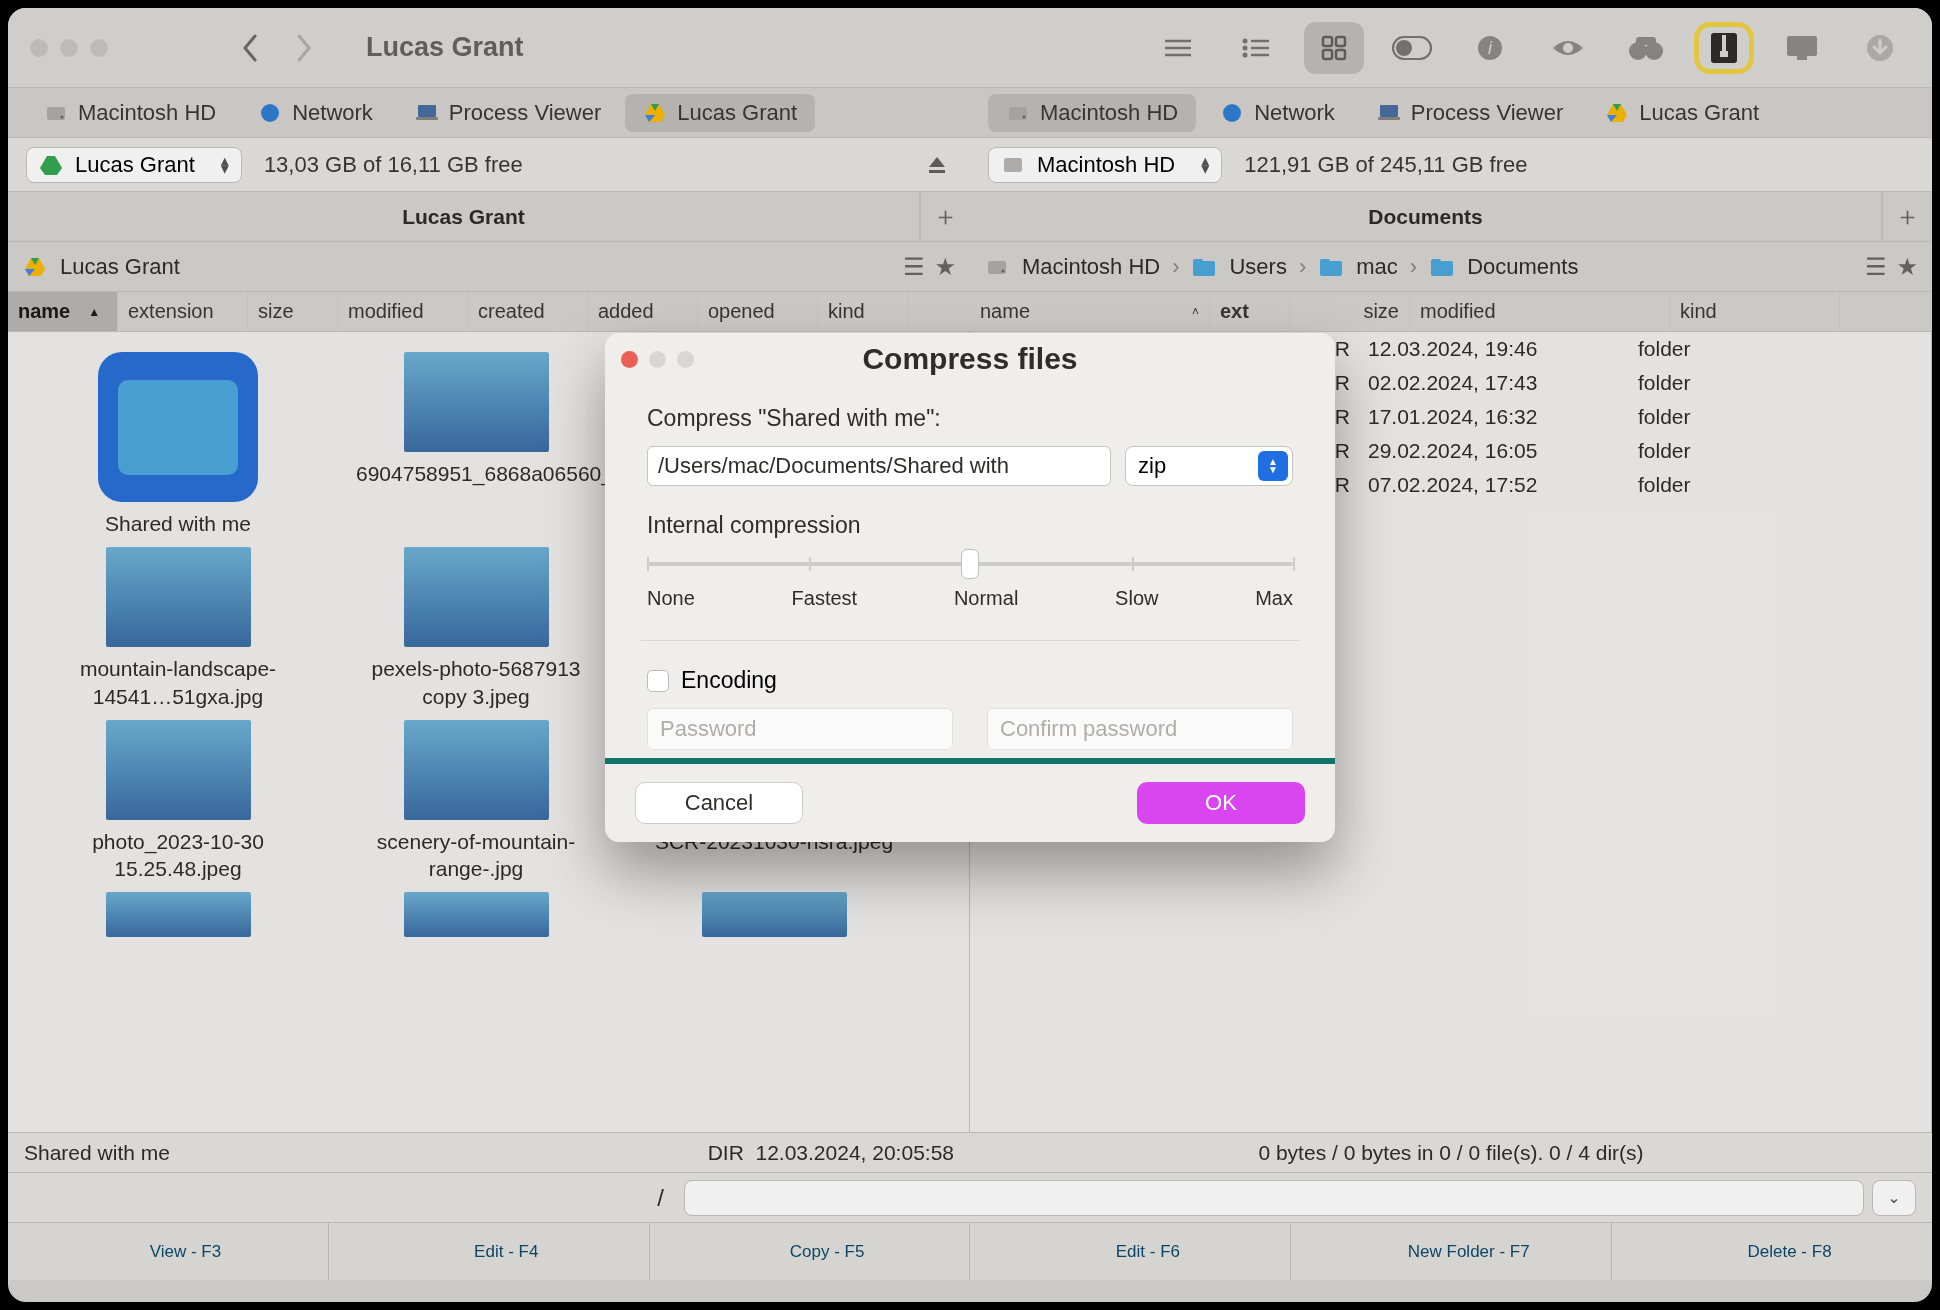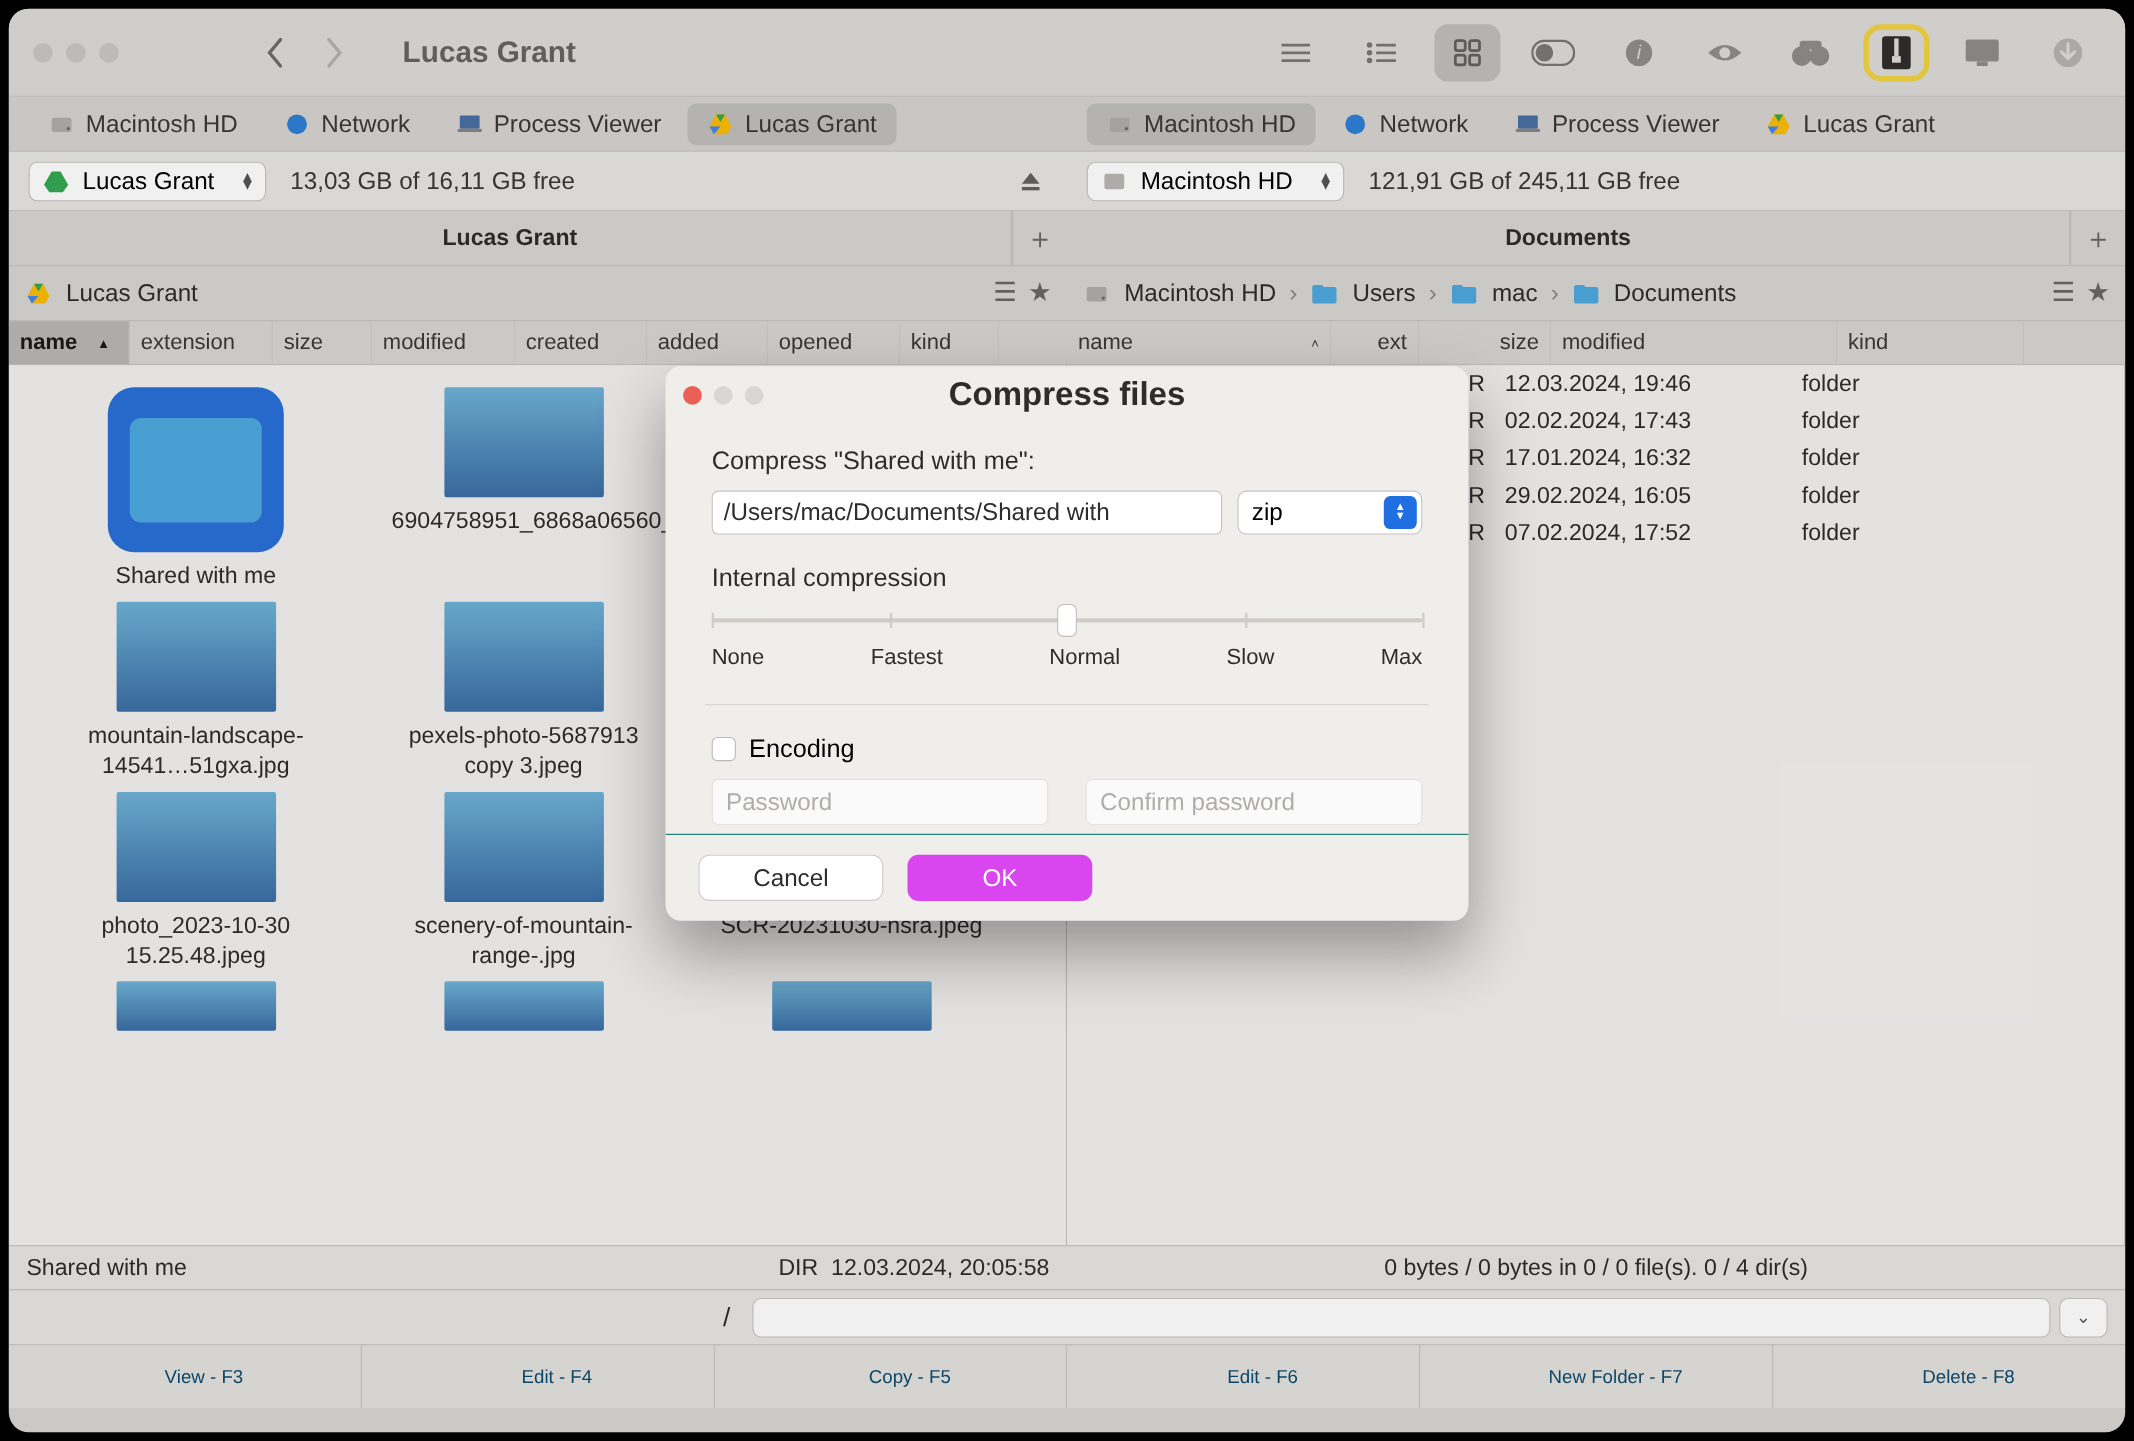--- a/index.html
+++ b/index.html
@@ -111,21 +111,21 @@
 .slider{ position:relative; height:20px; }
 .slider .track{ position:absolute; top:9px; left:0; right:0; height:4px; background:#cfccc8; border-radius:2px;}
 .slider .tick{ position:absolute; top:4px; width:2px; height:14px; background:#cfccc8;}
 .slider .knob{ position:absolute; top:-4px; width:18px; height:30px; background:#fff; border:1px solid #c0beba; border-radius:6px; transform:translateX(-50%);}
 .slider-labels{ display:flex; justify-content:space-between; font-size:20px; color:#2e2d2c; margin-top:14px;}
 .divider{ height:1px; background:#d8d5d2; margin:30px -6px 26px;}
 .checkbox-row{ display:flex; align-items:center; gap:12px; margin-bottom:14px;}
 .cb{ width:22px; height:22px; border:1.5px solid #bdbbb7; border-radius:5px; background:#fff;}
 .pw-row{ display:flex; gap:34px;}
 .pw-input{ flex:1; height:42px; background:#fff; border:1px solid #e0ddda; border-radius:6px; padding:0 12px; font-size:22px; color:#9a9895; display:flex; align-items:center; opacity:0.75;}
-.modal-foot{ border-top:1px solid #0f766e; padding:18px 30px; display:flex; justify-content:flex-start; gap:22px;}
+.modal-foot{ border-top:6px solid #0f766e; padding:18px 30px; display:flex; justify-content:space-between; gap:22px;}
 .btn-std{ width:168px; height:42px; border-radius:10px; font-size:22px; display:flex; align-items:center; justify-content:center;}
 .btn-cancel{ background:#fff; border:1px solid #cfccc8; color:#2e2d2c;}
 .btn-ok{ background:#d946ef; color:#fff; border:none;}
 
 
 svg{display:block;}
 </style>
 </head>
 <body>
 
@@ -435,21 +435,21 @@
         </div>
         <div class="col" style="width: 90px;">
           <span>kind</span>
         </div>
       </div>
     <div class="cols-half" id="cols-right">
         <div class="col" style="width: 240px;">
           <span>name</span>
           <span class="sort-ind" style="margin-left:auto">˄</span>
         </div>
-        <div class="col" style="width: 80px; justify-content: flex-end;">
+        <div class="col" style="width: 80px; justify-content: flex-start; font-weight: bold;">
           <span>ext</span>
         </div>
         <div class="col" style="width: 120px; justify-content: flex-end;">
           <span>size</span>
         </div>
         <div class="col" style="width: 260px;">
           <span>modified</span>
         </div>
         <div class="col" style="width: 170px;">
           <span>kind</span>

